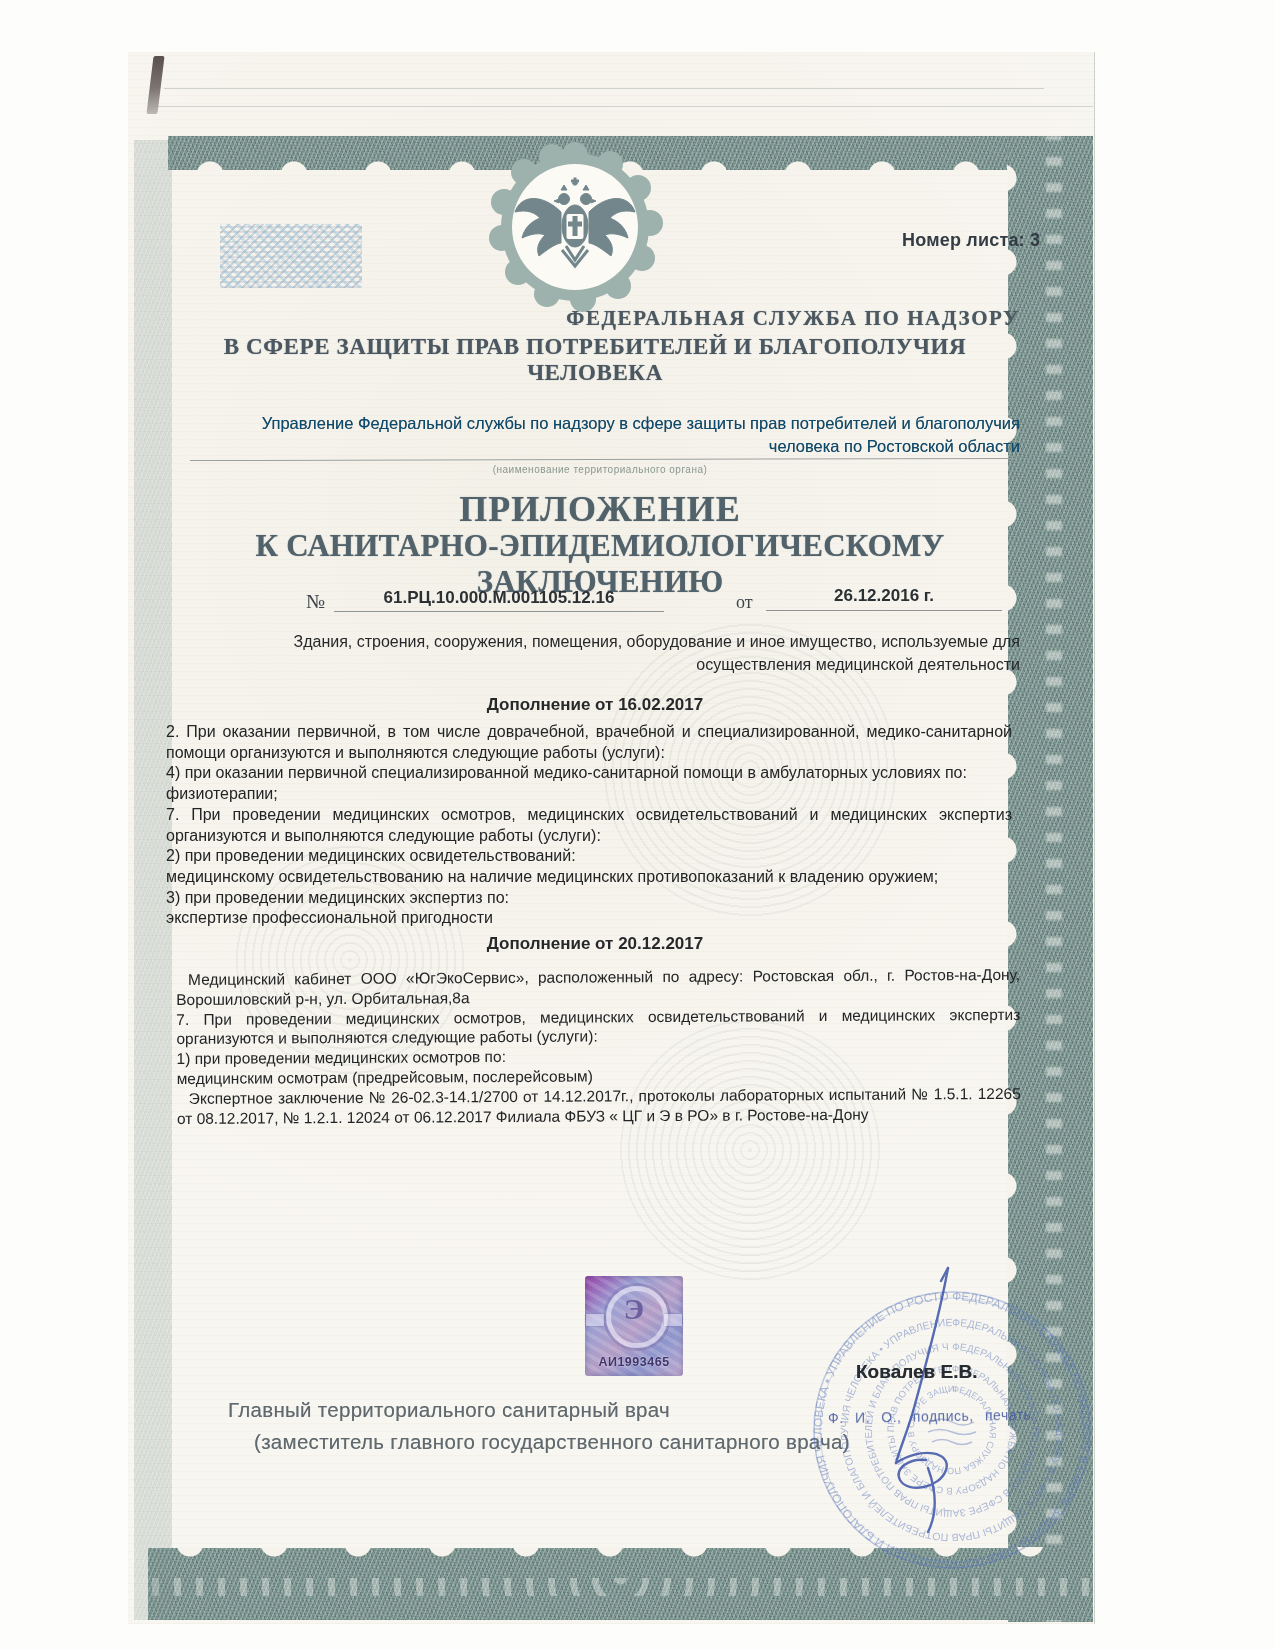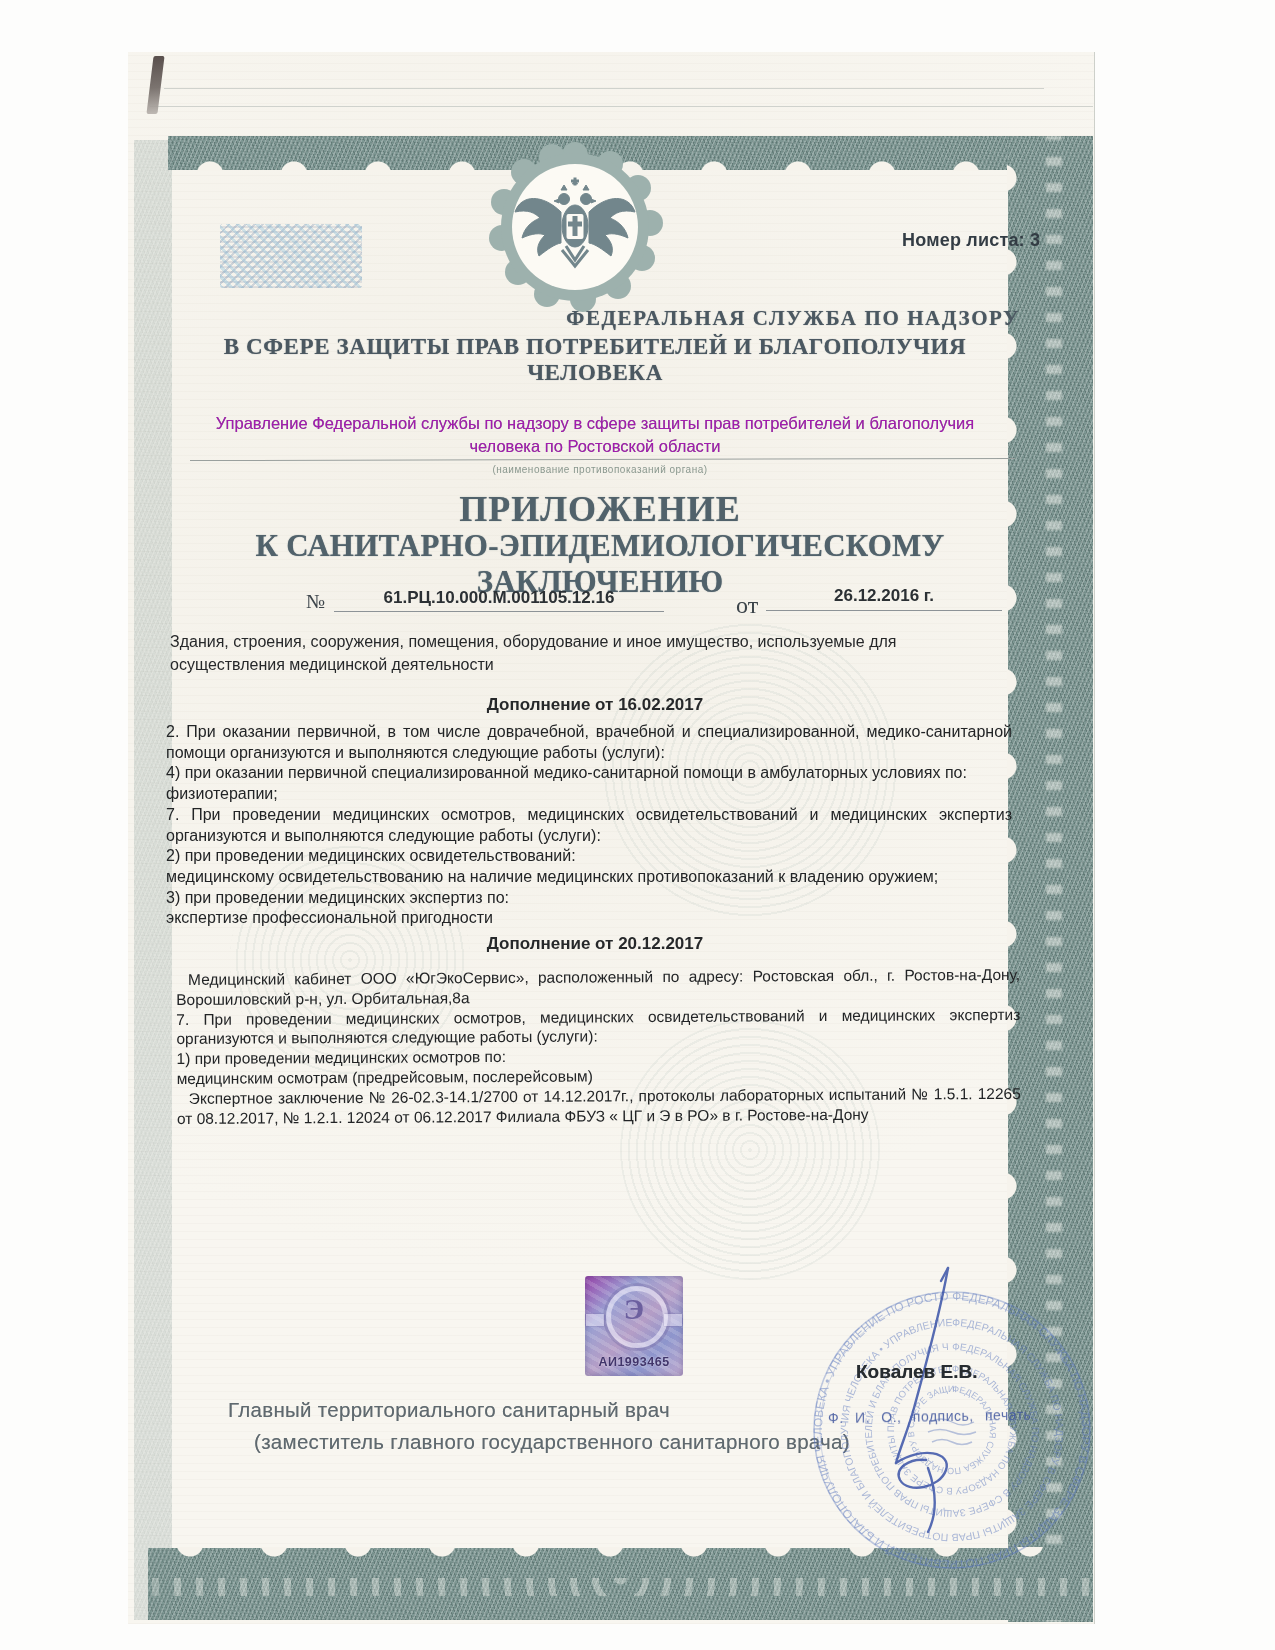--- a/index.html
+++ b/index.html
@@ -52,38 +52,38 @@
         repeating-linear-gradient(-45deg, rgba(95,125,165,.30) 0 2px, transparent 2px 6px),
         repeating-linear-gradient(0deg, rgba(120,130,160,.22) 0 2px, transparent 2px 5px);
       filter:blur(.5px);border-radius:3px;opacity:.85;}
   
   .t{position:absolute;z-index:3;}
   .sheet-no{left:902px;top:230px;font-size:18px;color:#333c44;font-weight:600;letter-spacing:.2px;}
   .hdr{left:170px;width:850px;text-align:center;font-family:"Liberation Serif",serif;font-weight:700;
        color:#4b5861;text-shadow:0 0 1px rgba(75,88,97,.65);}
   .hdr1{top:306px;font-size:21px;letter-spacing:1.6px;text-align:right;}
   .hdr2{top:334px;font-size:23px;letter-spacing:.6px;}
-  .org{left:170px;width:850px;text-align:center;font-size:16.5px;color:#a21caf;line-height:23px;
+  .org{left:170px;width:850px;text-align:right;font-size:16.5px;color:#0c4a6e;line-height:23px;
        text-shadow:0 0 .5px rgba(46,51,54,.55);}
   .org1{top:412px;} .org2{top:435px;}
   .org-underline{position:absolute;left:190px;top:459px;width:825px;height:1px;background:#9aa09e;
        transform:rotate(-.15deg);z-index:3;}
   .org-cap{left:300px;top:464px;width:600px;text-align:center;font-size:10px;color:#8a988f;
        letter-spacing:.5px;filter:blur(.3px);}
   .title{left:160px;width:880px;text-align:center;font-family:"Liberation Serif",serif;font-weight:700;
        color:#51626b;text-shadow:0 0 1px rgba(81,98,107,.7);}
   .title1{top:488px;font-size:36px;letter-spacing:1px;}
   .title2{top:528px;font-size:31px;letter-spacing:.2px;}
   .no-label{left:306px;top:590px;font-family:"Liberation Serif",serif;font-size:20px;color:#3c444a;}
   .no-value{left:334px;top:588px;width:330px;text-align:center;font-size:17px;font-weight:700;
        color:#2b3034;border-bottom:1.5px solid #8d9397;padding-bottom:3px;}
-  .ot-label{left:736px;top:592px;font-family:"Liberation Serif",serif;font-size:24px;color:#3c444a;}
+  .ot-label{left:736px;top:592px;font-family:"Liberation Serif",serif;font-size:18px;color:#3c444a;}
   .no-date{left:766px;top:586px;width:236px;text-align:center;font-size:17px;font-weight:700;
        color:#2b3034;border-bottom:1.5px solid #8d9397;padding-bottom:4px;}
-  .subject{left:170px;top:630px;width:850px;text-align:left;font-size:16px;line-height:23px;color:#26282a;}
+  .subject{left:170px;top:630px;width:850px;text-align:right;font-size:16px;line-height:23px;color:#26282a;}
   .suphead{left:170px;width:850px;text-align:center;font-size:17px;font-weight:600;color:#26282a;}
   .suphead1{top:695px;} .suphead2{top:934px;}
   .body1{left:166px;top:722px;width:846px;font-size:16px;line-height:20.7px;text-align:justify;color:#222426;}
   .body1 p, .body2 p{margin:0;}
   .body2{left:176px;top:970px;width:844px;font-size:15.5px;line-height:19.8px;text-align:justify;
        color:#222426;transform:rotate(-.35deg);transform-origin:left top;}
   .indent{text-indent:12px;}
   
   .holo{position:absolute;left:585px;top:1276px;width:98px;height:100px;z-index:4;border-radius:3px;
        background:
@@ -174,21 +174,21 @@
   </svg>
 
   <div class="teal-patch"></div>
 
   <div class="t sheet-no">Номер листа: 3</div>
   <div class="t hdr hdr1">ФЕДЕРАЛЬНАЯ СЛУЖБА ПО НАДЗОРУ</div>
   <div class="t hdr hdr2">В СФЕРЕ ЗАЩИТЫ ПРАВ ПОТРЕБИТЕЛЕЙ И БЛАГОПОЛУЧИЯ  ЧЕЛОВЕКА</div>
   <div class="t org org1">Управление Федеральной службы по надзору в сфере защиты прав потребителей и благополучия</div>
   <div class="t org org2">человека  по Ростовской области</div>
   <div class="org-underline"></div>
-  <div class="t org-cap">(наименование противопоказаний органа)</div>
+  <div class="t org-cap">(наименование территориального органа)</div>
 
   <div class="t title title2">К САНИТАРНО-ЭПИДЕМИОЛОГИЧЕСКОМУ ЗАКЛЮЧЕНИЮ</div>
   <div class="t title title1">ПРИЛОЖЕНИЕ</div>
 
   <div class="t no-label">№</div>
   <div class="t no-value">61.РЦ.10.000.М.001105.12.16</div>
   <div class="t ot-label">от</div>
   <div class="t no-date">26.12.2016 г.</div>
 
   <div class="t subject">

